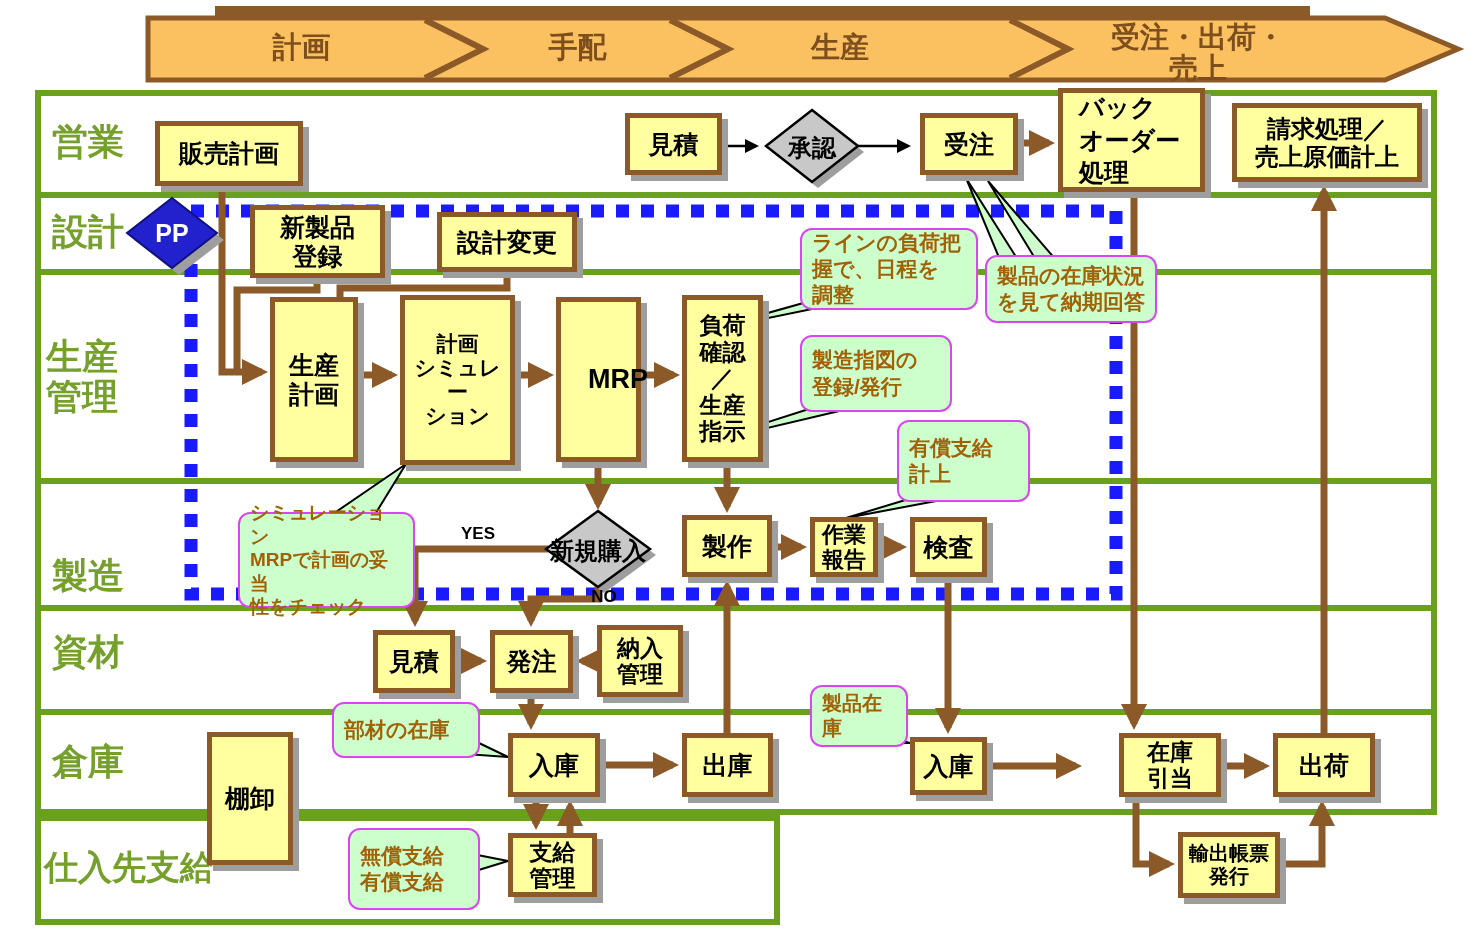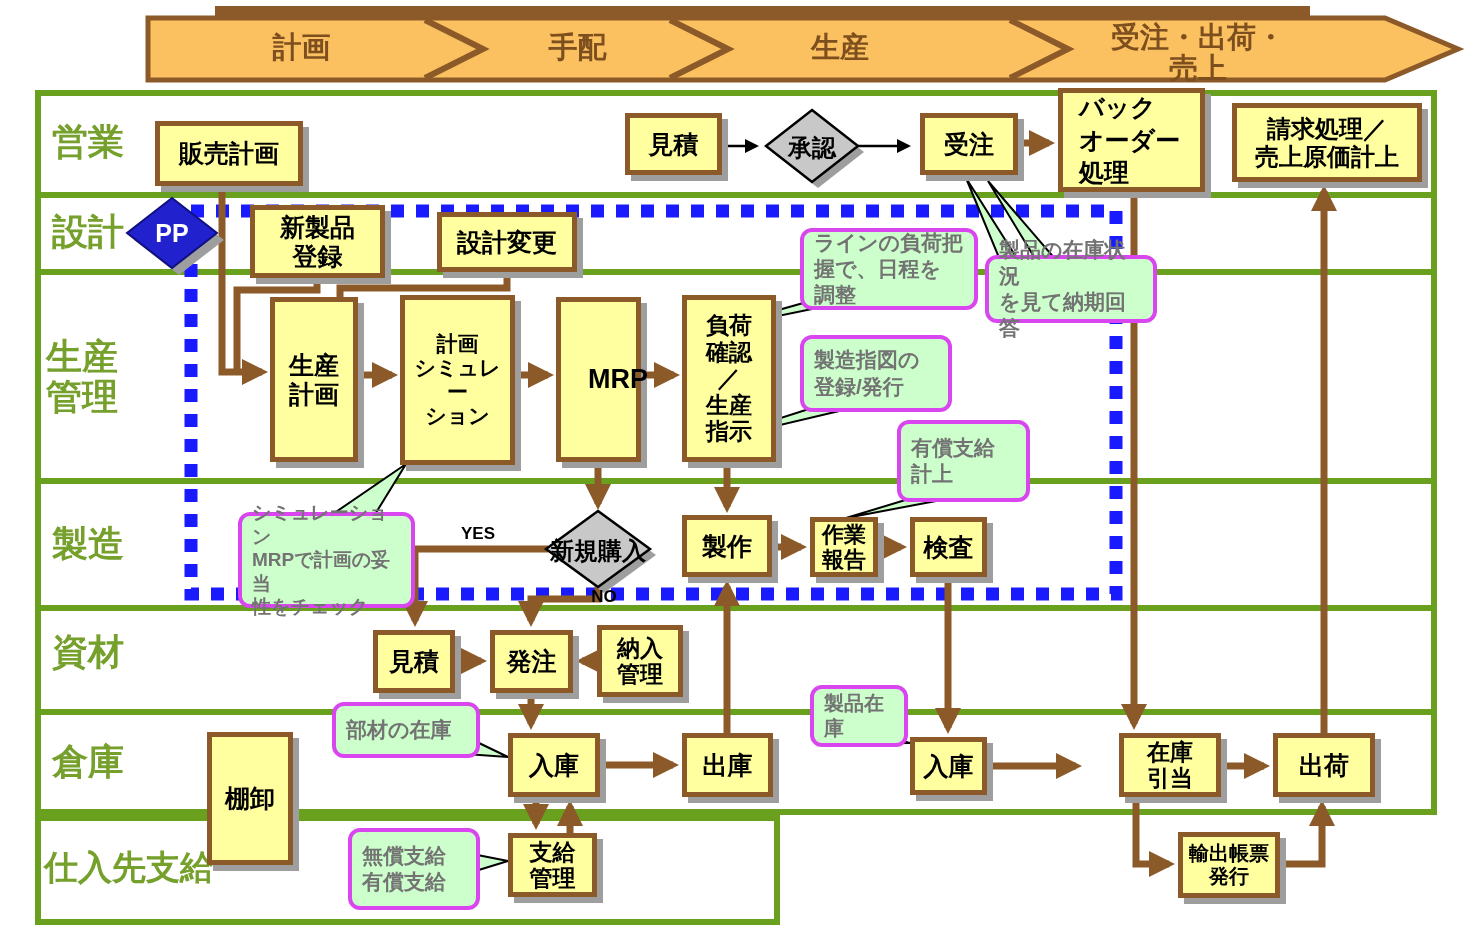--- a/index.html
+++ b/index.html
@@ -3,22 +3,22 @@
 <meta charset="utf-8">
 <style>
   html,body{margin:0;padding:0;background:#fff;}
   #stage{position:relative;width:1478px;height:952px;background:#fff;overflow:hidden;
          font-family:"Liberation Sans","DejaVu Sans",sans-serif;}
   #diagram-svg{position:absolute;left:0;top:0;z-index:1;}
   .box{position:absolute;z-index:3;background:#FFFFA0;border:5px solid #8C5A28;
        box-shadow:6px 6px 0 #9E9E9E;display:flex;align-items:center;justify-content:center;
        font-weight:bold;color:#000;white-space:pre-line;text-align:center;line-height:1.15;
        box-sizing:border-box;font-size:25px;}
-  .callout{position:absolute;z-index:4;background:#CCFFCC;border:4px solid #d946ef;border-radius:12px;
-       display:flex;align-items:center;font-weight:bold;color:#737373;white-space:pre-line;
+  .callout{position:absolute;z-index:4;background:#CCFFCC;border:2px solid #d946ef;border-radius:12px;
+       display:flex;align-items:center;font-weight:bold;color:#a16207;white-space:pre-line;
        line-height:1.24;box-sizing:border-box;padding:4px 10px;font-size:21px;text-align:left;}
   .lane-label{position:absolute;z-index:3;color:#76A02C;font-weight:bold;font-size:36px;
        white-space:pre-line;line-height:1.12;}
   .banner-label{position:absolute;z-index:3;color:#7E4F1E;font-weight:bold;font-size:29px;
        text-align:center;white-space:pre-line;line-height:1.08;}
   .dlabel{position:absolute;z-index:4;font-weight:bold;color:#000;text-align:center;}
 </style>
 </head>
 <body>
 
@@ -111,21 +111,21 @@
   <div class="banner-label" style="left:148px;top:32px;width:307px;">計画</div>
   <div class="banner-label" style="left:455px;top:32px;width:245px;">手配</div>
   <div class="banner-label" style="left:700px;top:32px;width:280px;">生産</div>
   <div class="banner-label" style="left:1048px;top:22px;width:300px;">受注・出荷・
 売上</div>
 
   <div class="lane-label" style="left:52px;top:122px;">営業</div>
   <div class="lane-label" style="left:52px;top:212px;">設計</div>
   <div class="lane-label" style="left:46px;top:337px;">生産
 管理</div>
-  <div class="lane-label" style="left:52px;top:524px;">製造</div>
+  <div class="lane-label" style="left:52px;top:556px;">製造</div>
   <div class="lane-label" style="left:52px;top:632px;">資材</div>
   <div class="lane-label" style="left:52px;top:742px;">倉庫</div>
   <div class="lane-label" style="left:44px;top:848px;font-size:34px;">仕入先支給</div>
 
   <div class="box" style="left:155px;top:121px;width:148px;height:65px;">販売計画</div>
   <div class="box" style="left:625px;top:113px;width:97px;height:62px;">見積</div>
   <div class="box" style="left:920px;top:113px;width:98px;height:62px;">受注</div>
   <div class="box" style="left:1058px;top:88px;width:147px;height:104px;justify-content:flex-start;text-align:left;padding-left:16px;line-height:1.3;">バック
 オーダー
 処理</div>
@@ -133,21 +133,21 @@
 売上原価計上</div>
   <div class="box" style="left:250px;top:205px;width:135px;height:73px;">新製品
 登録</div>
   <div class="box" style="left:437px;top:212px;width:140px;height:60px;">設計変更</div>
   <div class="box" style="left:270px;top:297px;width:88px;height:165px;">生産
 計画</div>
   <div class="box" style="left:400px;top:295px;width:115px;height:170px;font-size:21px;">計画
 シミュレー
 ション</div>
   <div class="box" style="left:556px;top:297px;width:85px;height:165px;font-size:27px;padding-left:39px;">MRP</div>
-  <div class="box" style="left:682px;top:295px;width:94px;height:167px;font-size:23px;">負荷
+  <div class="box" style="left:682px;top:295px;width:81px;height:167px;font-size:23px;">負荷
 確認
 ／
 生産
 指示</div>
   <div class="box" style="left:682px;top:515px;width:90px;height:62px;">製作</div>
   <div class="box" style="left:810px;top:517px;width:68px;height:60px;font-size:22px;">作業
 報告</div>
   <div class="box" style="left:910px;top:517px;width:77px;height:60px;">検査</div>
   <div class="box" style="left:373px;top:630px;width:82px;height:63px;">見積</div>
   <div class="box" style="left:490px;top:630px;width:83px;height:63px;">発注</div>

